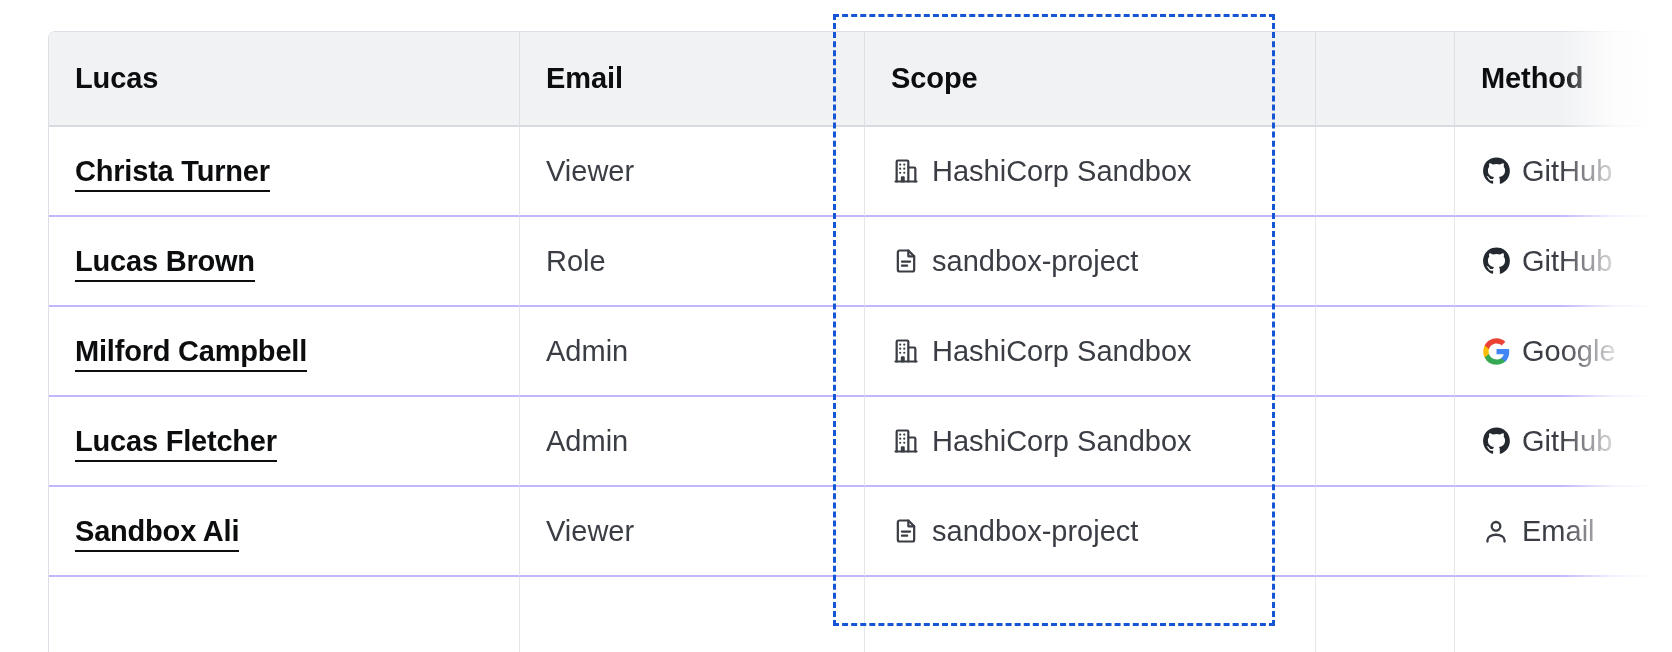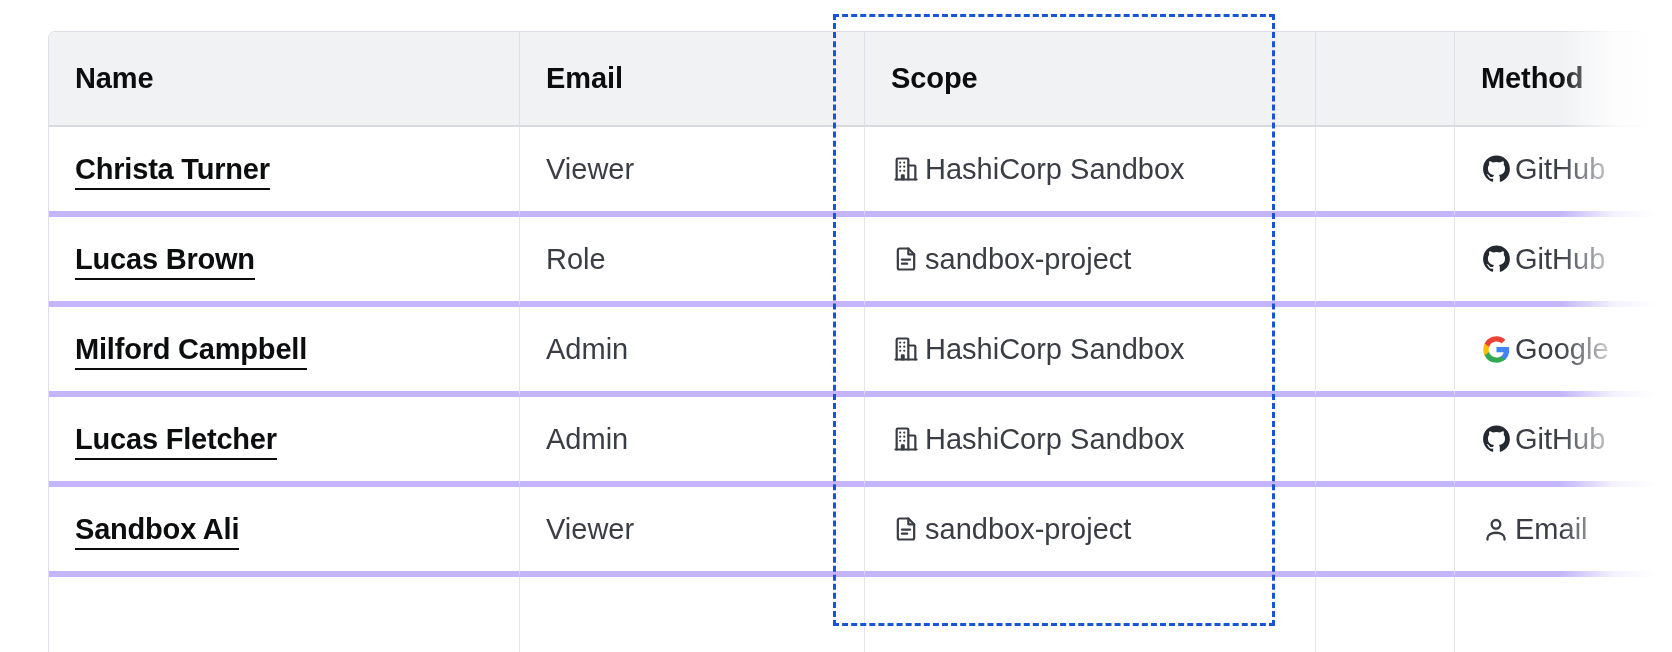--- a/index.html
+++ b/index.html
@@ -61,21 +61,21 @@
   thead th:last-child { border-right: none; }
   thead th.first { border-top-left-radius: 6px; }
 
   
   tbody td {
     height: 90px;
     padding: 0 26px;
     vertical-align: middle;
     font-size: 29px;
     color: #3b3d45;
-    border-bottom: 6px solid #c4b5fd;
+    border-bottom: 2px solid #c4b5fd;
     border-right: 1px solid #e4e6ea;
     background: #ffffff;
     white-space: nowrap;
   }
   tbody td:last-child { border-right: none; }
   tbody tr:last-child td { border-bottom: none; }
 
   .name-link {
     font-size: 29px;
     font-weight: bold;
@@ -83,21 +83,21 @@
     text-decoration: none;
     border-bottom: 2.5px solid #0c0d0f;
     padding-bottom: 3px;
     cursor: pointer;
     letter-spacing: -0.2px;
   }
 
   .cell-flex {
     display: flex;
     align-items: center;
-    gap: 4px;
+    gap: 11px;
   }
   .cell-flex .label { line-height: 1; }
 
   .ico {
     display: inline-flex;
     align-items: center;
     justify-content: center;
     width: 30px;
     height: 30px;
     flex: 0 0 30px;
@@ -138,21 +138,21 @@
     <table class="data-table">
       <colgroup>
         <col class="c-name">
           <col class="c-role">
           <col class="c-scope">
           <col class="c-blank">
           <col class="c-method">
       </colgroup>
       <thead>
         <tr>
-          <th class="first">Name</th>
+          <th class="first">Lucas</th>
           <th>Email</th>
           <th>Scope</th>
           <th></th>
           <th>Method</th>
         </tr>
       </thead>
       <tbody>
 
         <tr>
           <td>

